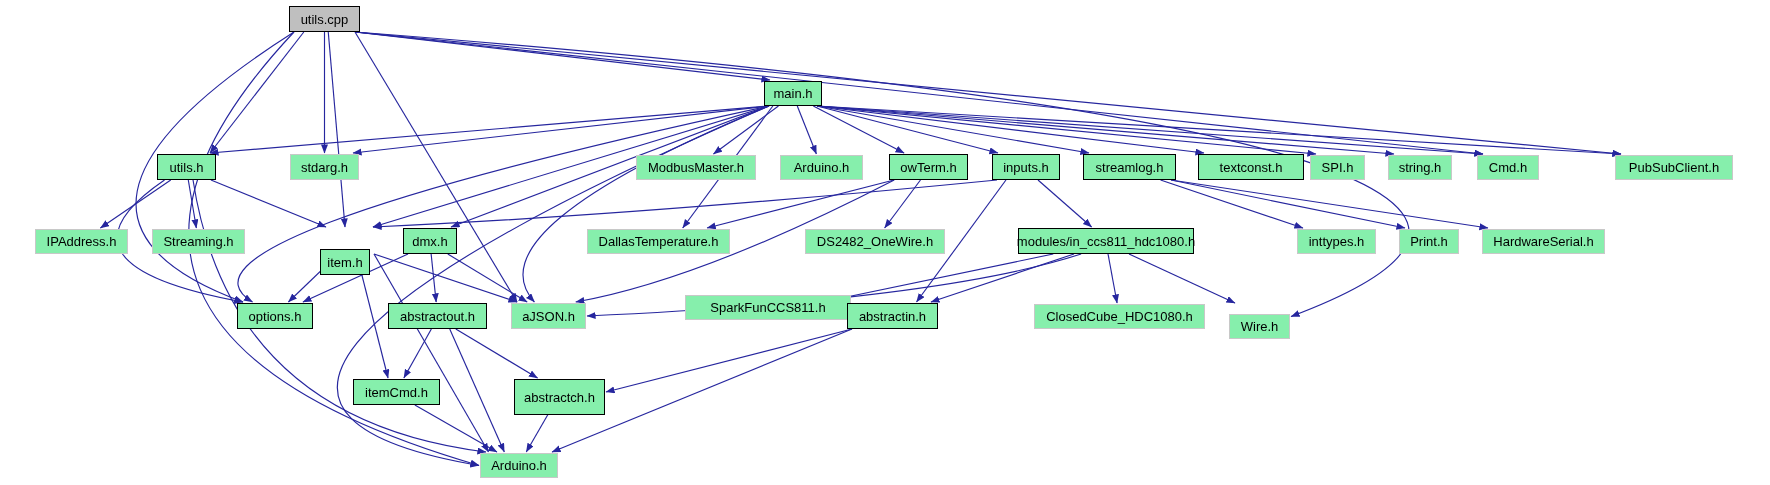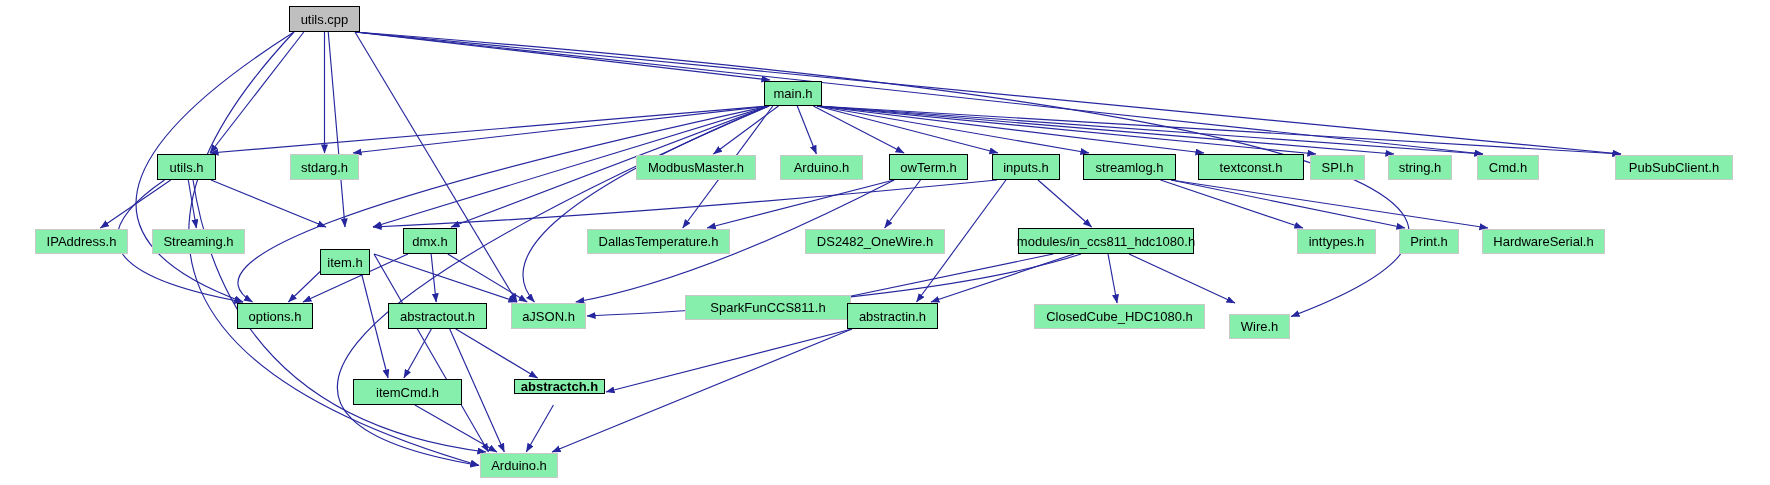--- a/index.html
+++ b/index.html
@@ -121,16 +121,16 @@
     <div class="node external" style="left: 1297px; top: 229px; width: 79px; height: 25px;">inttypes.h</div>
     <div class="node external" style="left: 1399px; top: 229px; width: 60px; height: 25px;">Print.h</div>
     <div class="node external" style="left: 1482px; top: 229px; width: 123px; height: 25px;">HardwareSerial.h</div>
     <div class="node internal" style="left: 237px; top: 303px; width: 76px; height: 26px;">options.h</div>
     <div class="node internal" style="left: 388px; top: 303px; width: 99px; height: 26px;">abstractout.h</div>
     <div class="node external" style="left: 511px; top: 303px; width: 75px; height: 26px;">aJSON.h</div>
     <div class="node external" style="left: 685px; top: 295px; width: 166px; height: 25px;">SparkFunCCS811.h</div>
     <div class="node internal" style="left: 847px; top: 303px; width: 91px; height: 26px;">abstractin.h</div>
     <div class="node external" style="left: 1034px; top: 304px; width: 171px; height: 25px;">ClosedCube_HDC1080.h</div>
     <div class="node external" style="left: 1229px; top: 304px; width: 61px; height: 25px; margin-top: 10px;">Wire.h</div>
-    <div class="node internal" style="left: 353px; top: 379px; width: 109px; height: 26px;">itemCmd.h</div>
-    <div class="node internal" style="left: 514px; top: 379px; width: 91px; height: 15px; font-weight: bold;">abstractch.h</div>
+    <div class="node internal" style="left: 353px; top: 379px; width: 87px; height: 26px;">itemCmd.h</div>
+    <div class="node internal" style="left: 514px; top: 379px; width: 91px; height: 36px;">abstractch.h</div>
     <div class="node external" style="left: 480px; top: 453px; width: 78px; height: 25px;">Arduino.h</div>
   </div>
 
 </body></html>

